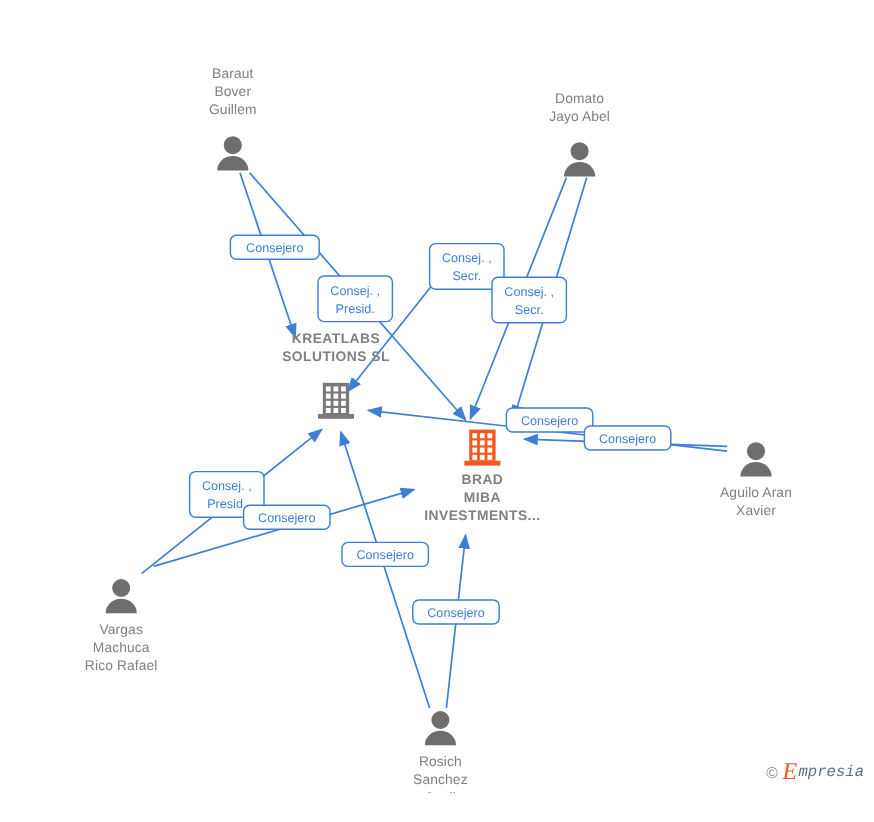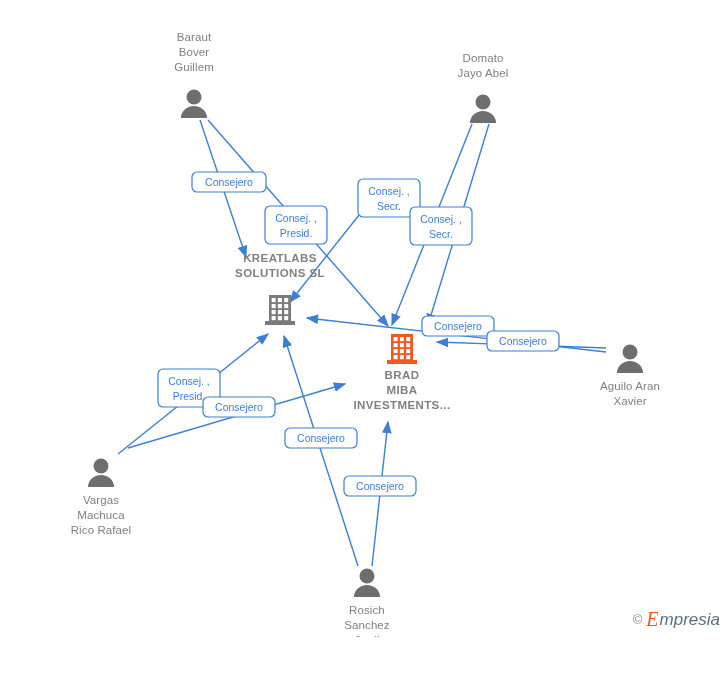--- a/index.html
+++ b/index.html
@@ -10,20 +10,21 @@
   }
   body {
     font-family: "Liberation Sans", sans-serif;
   }
   #graph-root {
     position: relative;
     width: 728px;
     height: 637px;
     background: #ffffff;
     overflow: hidden;
+    margin-top: 24px;
   }
   svg.graph-canvas {
     position: absolute;
     left: 0;
     top: 0;
     width: 728px;
     height: 685px;
     display: block;
   }
   .edge-line {
@@ -78,23 +79,23 @@
     color: #8a8a8a;
   }
   .watermark .brand-e {
     font-family: "Liberation Serif", serif;
     font-style: italic;
     font-size: 20px;
     color: #f4581f;
     line-height: 1;
   }
   .watermark .brand-rest {
-    font-family: Liberation Sans, sans-serif;
+    font-family: Liberation Mono, monospace;
     font-style: italic;
-    font-size: 17px;
+    font-size: 13px;
     color: #5a6f86;
     line-height: 1;
     margin-left: -3px;
   }
 </style>
 </head>
 <body>
 
 <div id="graph-root">
 

